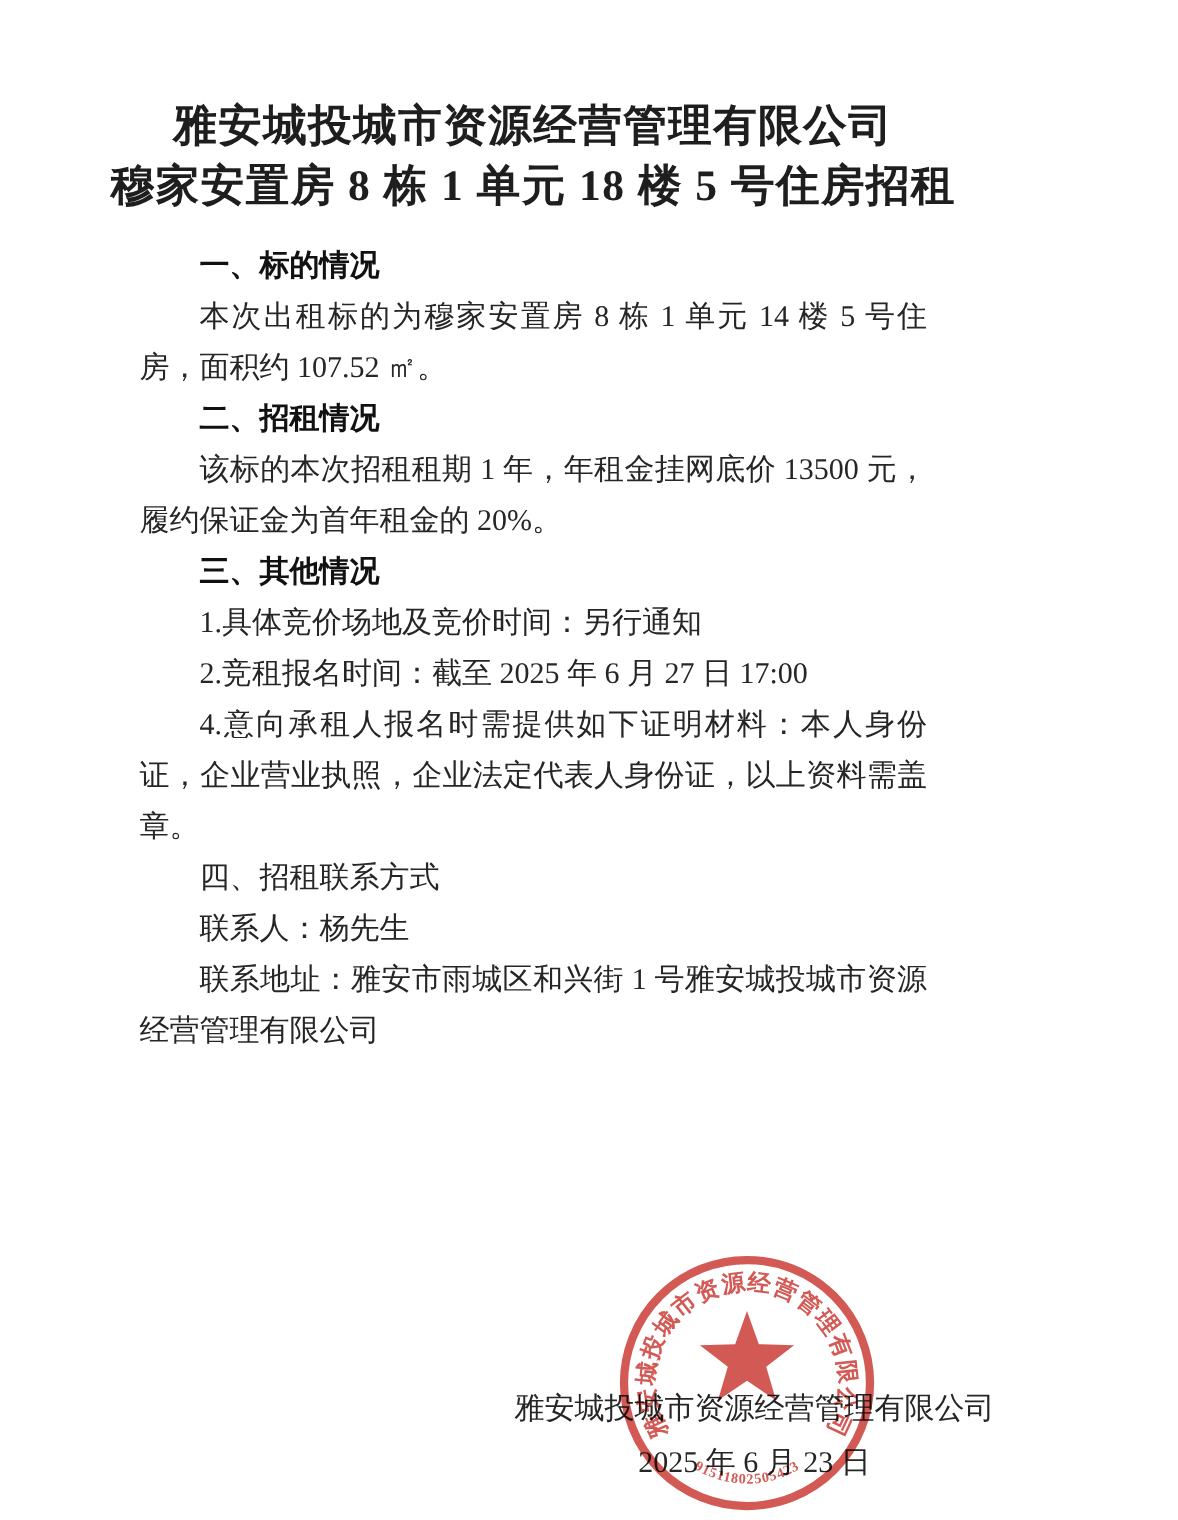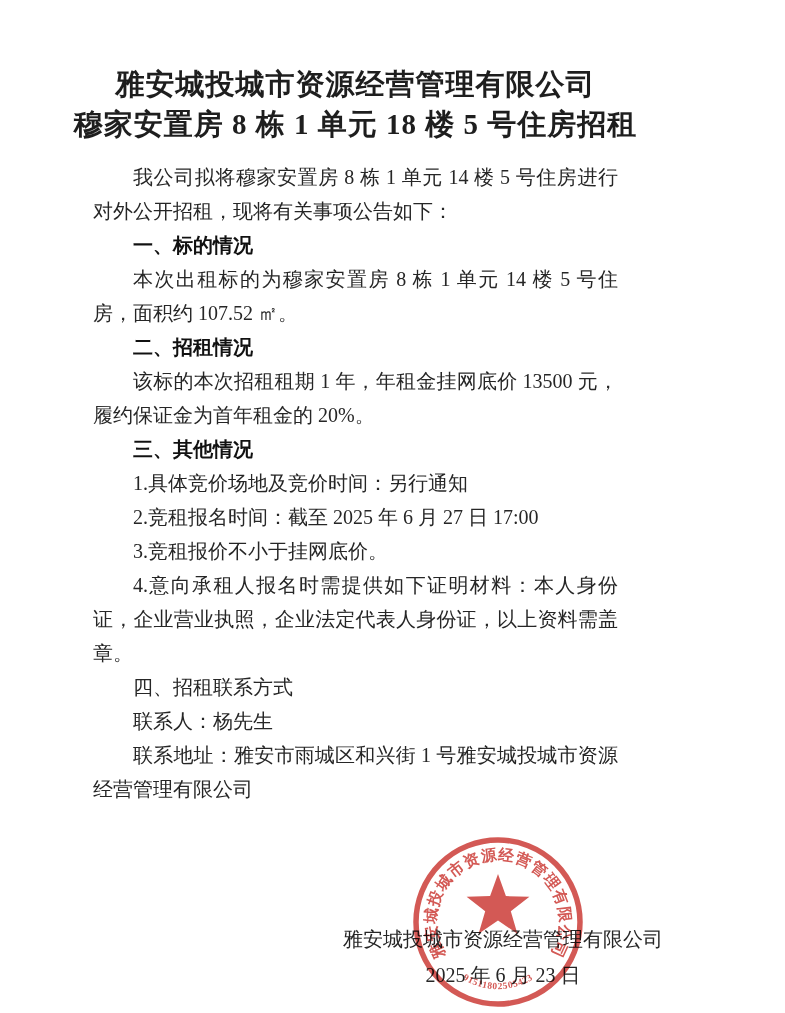--- a/index.html
+++ b/index.html
@@ -76,29 +76,27 @@
 <body>
 
 <div class="page">
 
   <div class="doc-title">
     <div>雅安城投城市资源经营管理有限公司</div>
     <div>穆家安置房 8 栋 1 单元 18 楼 5 号住房招租</div>
   </div>
 
   <div class="doc-body">
-    <p class="para">我公司拟将穆家安置房 8 栋 1 单元 14 楼 5 号住房进行对外公开招租，现将有关事项公告如下：</p>
     <p class="h-bold">一、标的情况</p>
     <p class="para">本次出租标的为穆家安置房 8 栋 1 单元 14 楼 5 号住房，面积约 107.52 ㎡。</p>
     <p class="h-bold">二、招租情况</p>
     <p class="para">该标的本次招租租期 1 年，年租金挂网底价 13500 元，履约保证金为首年租金的 20%。</p>
     <p class="h-bold">三、其他情况</p>
     <p class="para">1.具体竞价场地及竞价时间：另行通知</p>
     <p class="para">2.竞租报名时间：截至 2025 年 6 月 27 日 17:00</p>
-    <p class="para">3.竞租报价不小于挂网底价。</p>
     <p class="para">4.意向承租人报名时需提供如下证明材料：本人身份证，企业营业执照，企业法定代表人身份证，以上资料需盖章。</p>
     <p class="h-plain">四、招租联系方式</p>
     <p class="para">联系人：杨先生</p>
     <p class="para">联系地址：雅安市雨城区和兴街 1 号雅安城投城市资源经营管理有限公司</p>
   </div>
 
   <div class="signature">
     <div class="sig-company">雅安城投城市资源经营管理有限公司</div>
     <div class="sig-date">2025 年 6 月 23 日</div>
   </div>

